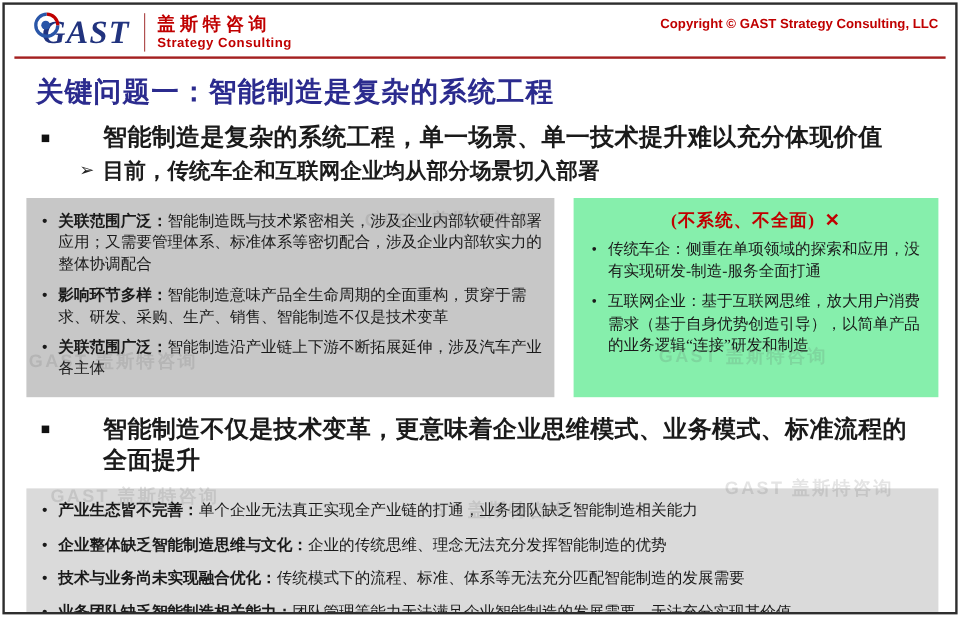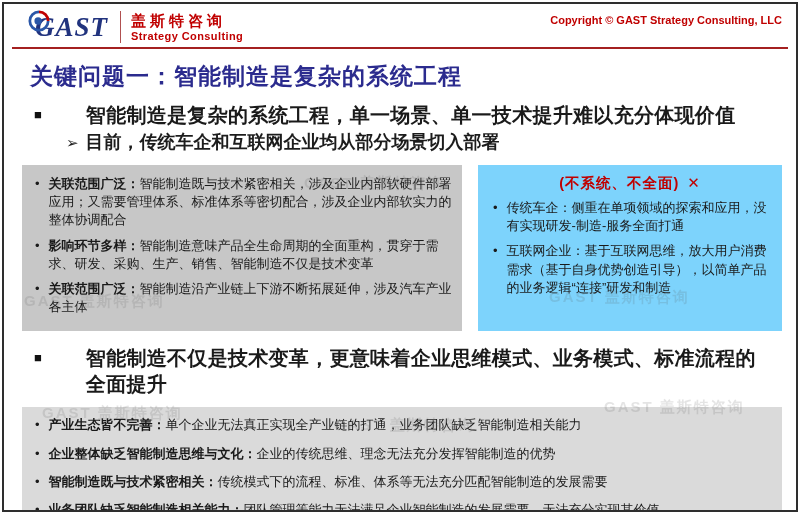--- a/index.html
+++ b/index.html
@@ -27,21 +27,21 @@
   .brow{display:flex;align-items:flex-start;margin:10px 20px 0 30px;}
   .sq{font-size:13px;line-height:26px;margin-right:8px;color:#111;}
   .btext{font-size:20px;font-weight:bold;line-height:1.3;letter-spacing:0.3px;margin-left:36px;}
   .subrow{display:flex;align-items:flex-start;margin:3px 20px 0 62px;}
   .arr{font-size:15px;line-height:24px;margin-right:7px;color:#222;}
   .stext{font-size:18px;font-weight:bold;line-height:1.3;color:#1c1c1c;}
   
   .boxes{display:flex;align-items:stretch;gap:16px;margin:10px 14px 0 18px;}
   .gbox{background:#c7c7c7;}
   .lbox{flex:0 0 420px;padding:10px 10px 8px 10px;}
-  .rbox{flex:1;padding:6px 12px 22px 12px;background:#7dd3fc;}
+  .rbox{flex:1;padding:6px 12px 22px 12px;background:#86efac;font-family:Liberation Serif, serif;}
   .item{display:flex;align-items:flex-start;margin:0 0 7px 0;}
   .dot{font-size:13px;line-height:18px;margin:0 9px 0 3px;}
   .itxt{font-size:13px;line-height:1.4;}
   .lead{font-weight:bold;}
   .rhead{text-align:center;font-size:14.5px;font-weight:bold;color:#c00000;margin:3px 0 6px 0;letter-spacing:1px;}
   .xmark{color:#c00000;font-size:15px;margin-left:8px;}
   
   .b2wrap{margin-top:14px;}
   .bbox{margin:10px 14px 0 18px;background:#dadada;padding:9px 14px 8px 10px;}
   .bbox .item{margin:0 0 10px 0;}
@@ -134,21 +134,21 @@
     <div class="item">
       <span class="dot">•</span>
       <span class="itxt"><span class="lead">产业生态皆不完善：</span><span>单个企业无法真正实现全产业链的打通，业务团队缺乏智能制造相关能力</span></span>
     </div>
     <div class="item">
       <span class="dot">•</span>
       <span class="itxt"><span class="lead">企业整体缺乏智能制造思维与文化：</span><span>企业的传统思维、理念无法充分发挥智能制造的优势</span></span>
     </div>
     <div class="item">
       <span class="dot">•</span>
-      <span class="itxt"><span class="lead">智能制造既与技术紧密相关：</span><span>传统模式下的流程、标准、体系等无法充分匹配智能制造的发展需要</span></span>
+      <span class="itxt"><span class="lead">技术与业务尚未实现融合优化：</span><span>传统模式下的流程、标准、体系等无法充分匹配智能制造的发展需要</span></span>
     </div>
     <div class="item">
       <span class="dot">•</span>
       <span class="itxt"><span class="lead">业务团队缺乏智能制造相关能力：</span><span>团队管理等能力无法满足企业智能制造的发展需要，无法充分实现其价值</span></span>
     </div>
   </div>
 
 </div>
 
 </body></html>

